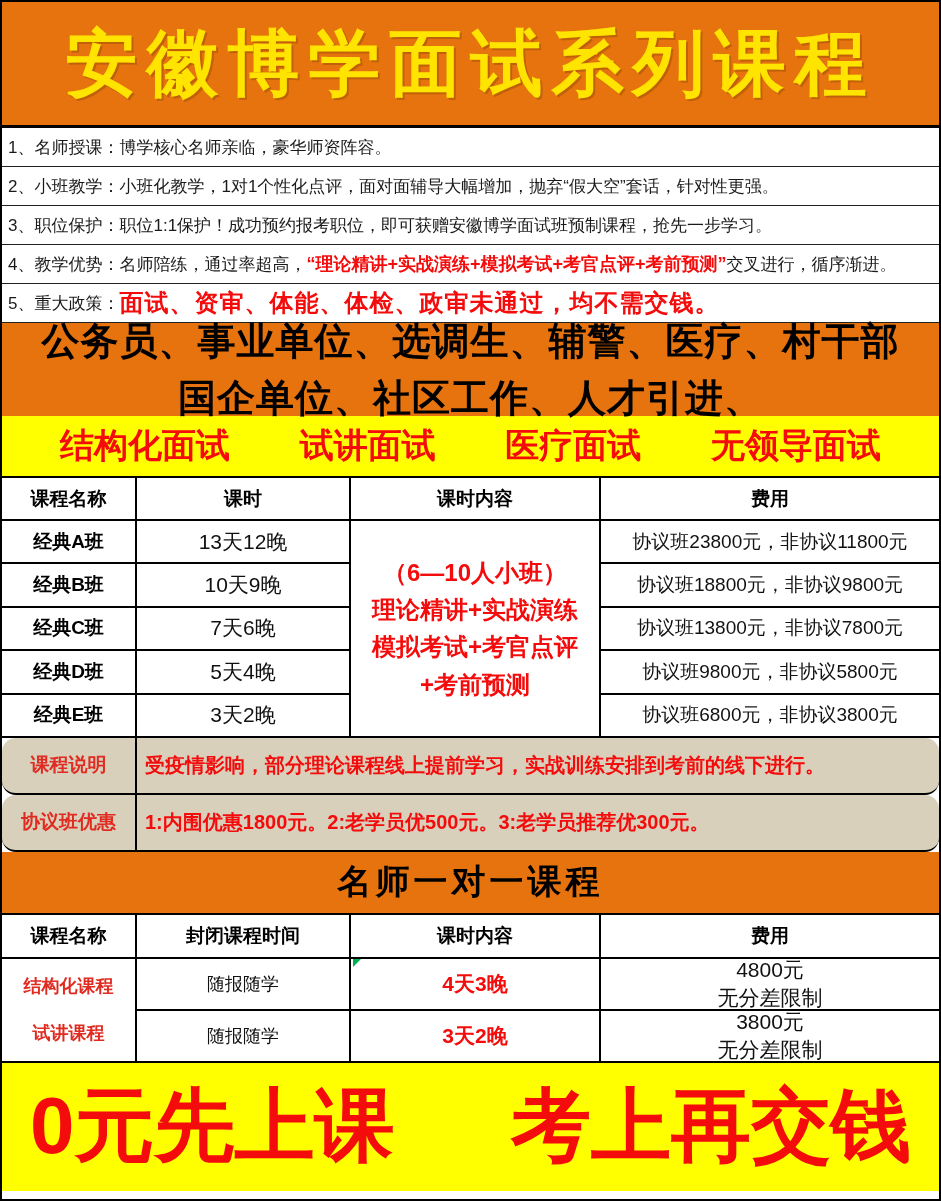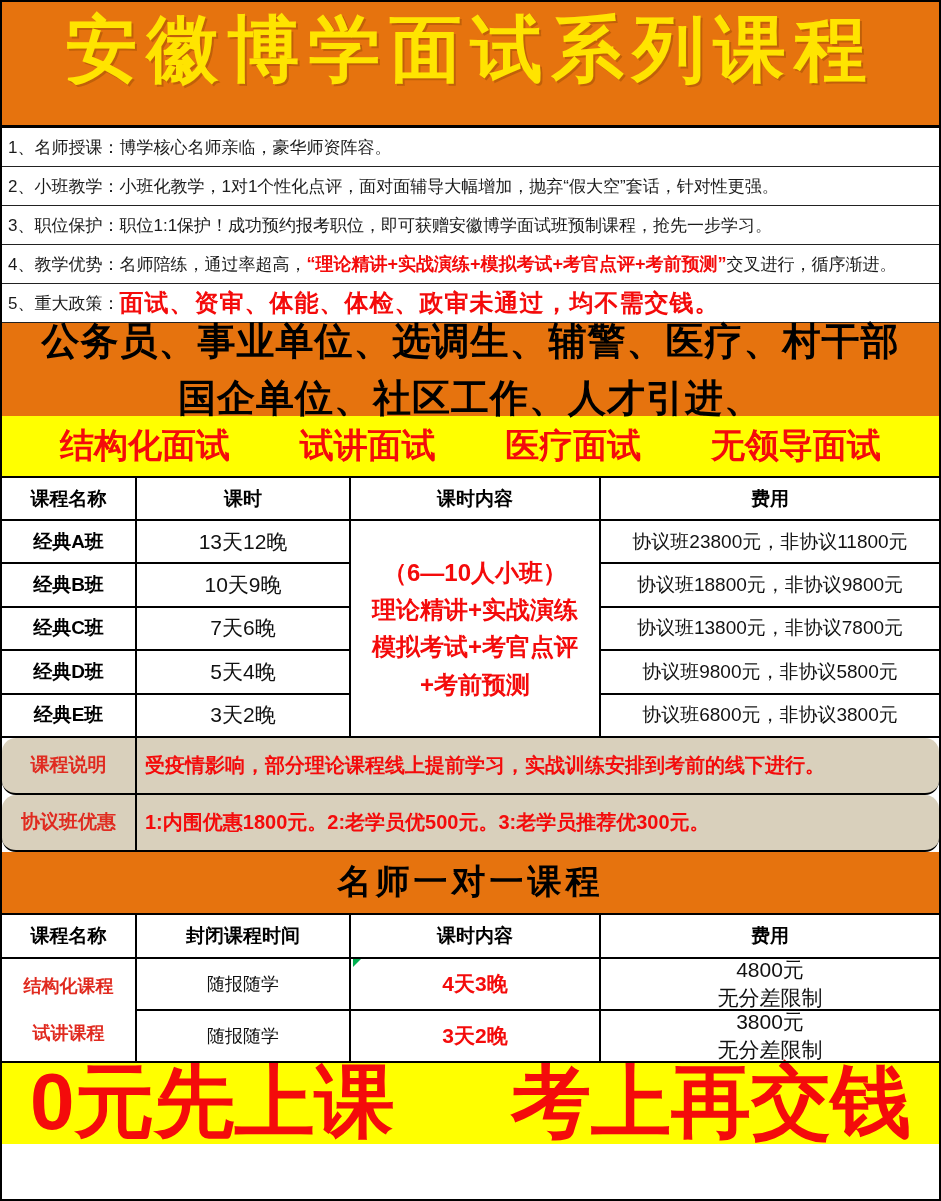--- a/index.html
+++ b/index.html
@@ -10,21 +10,21 @@
     background:#fff;
     border:2px solid #000;
     font-family:"Liberation Sans","DejaVu Sans",sans-serif;
     overflow:hidden;
   }
   
   .header-band{
     height:123px;
     background:#E6730E;
     border-bottom:3px solid #000;
-    display:flex;justify-content:center;
+    display:flex;align-items:center;justify-content:center;
   }
   .header-title{
     color:#FFE400;
     font-size:72px;
     font-weight:bold;
     letter-spacing:9px;
     white-space:nowrap;
     text-shadow:2px 2px 0 rgba(120,60,0,.35);
   }
   
@@ -124,21 +124,21 @@
   .dur-red{color:#F40B0B;font-weight:bold;font-size:21px;}
   .fee2{flex-direction:column;font-size:21px;color:#111;line-height:1.35;}
   .cell-marker{
     position:absolute;left:351px;top:44px;
     width:0;height:0;
     border-top:8px solid #00B050;
     border-right:8px solid transparent;
   }
   
   .footer-band{
-    height:81px;box-sizing:border-box;
+    height:128px;box-sizing:border-box;
     background:#FFFF00;
     display:flex;align-items:center;justify-content:space-between;
     padding:0 28px;
   }
   .footer-text{color:#F40B0B;font-weight:bold;font-size:80px;white-space:nowrap;}
 </style>
 </head>
 <body>
 
 <div class="poster">

